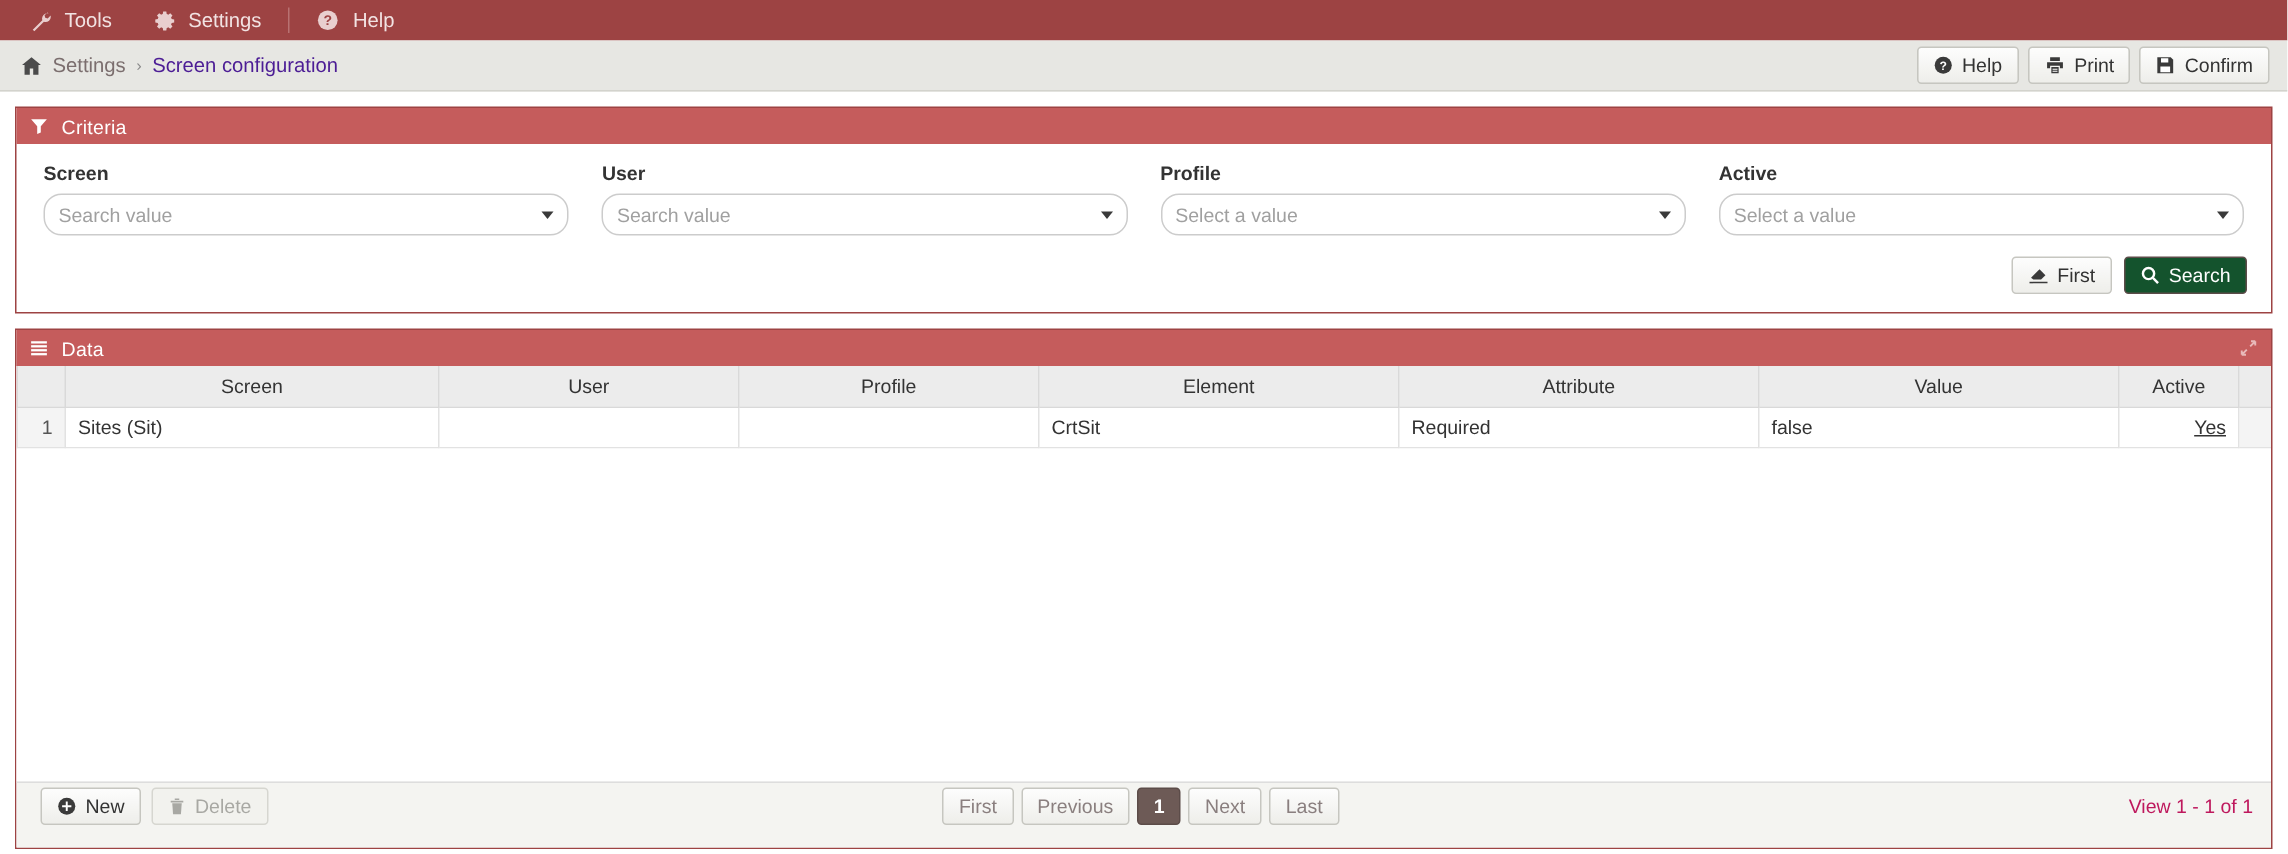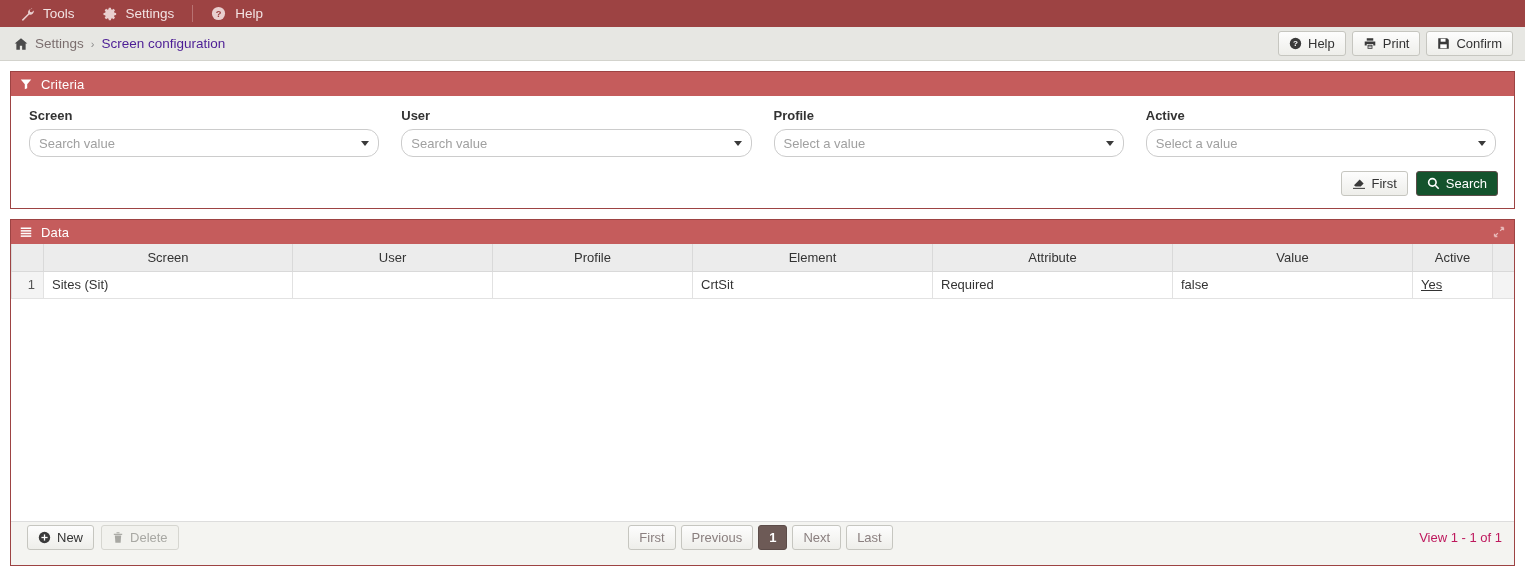--- a/index.html
+++ b/index.html
@@ -171,21 +171,21 @@
     text-overflow: ellipsis;
     white-space: nowrap;
   }
   table.grid td.rownum {
     background: #f4f4f4;
     text-align: right;
     color: #555;
     padding-right: 8px;
   }
   table.grid th.rownum-h { background: #ececec; }
-  table.grid td.center, table.grid th.center { text-align: left; text-decoration: underline; }
+  table.grid td.center, table.grid th.center { text-align: right; text-decoration: underline; }
   table.grid td.spare { background: #f4f4f4; }
   .filler { height: 249px; background: #ffffff; }
 
   
   .grid-foot {
     height: 44px;
     background: #f4f4f1;
     border-top: 1px solid #dddddd;
     display: flex;
     align-items: center;

